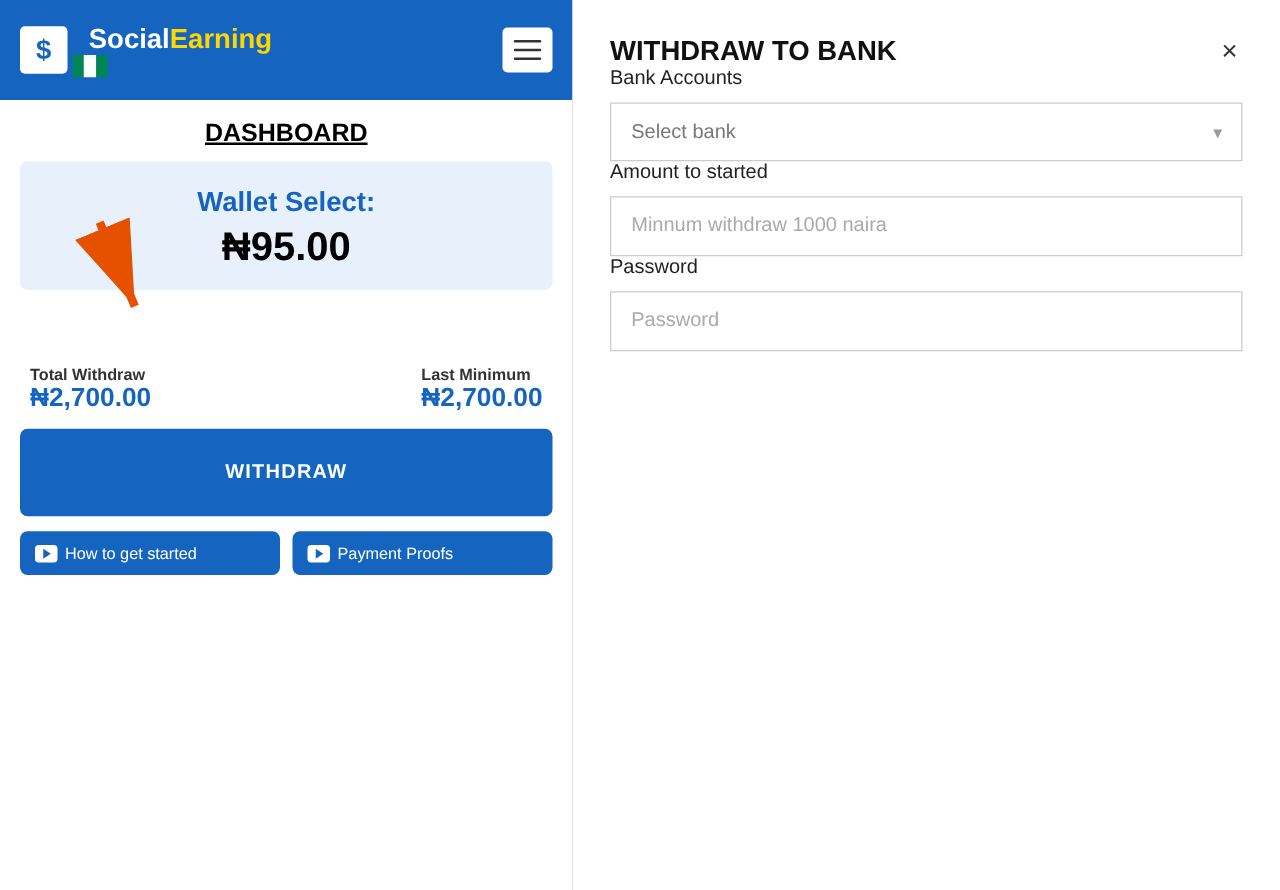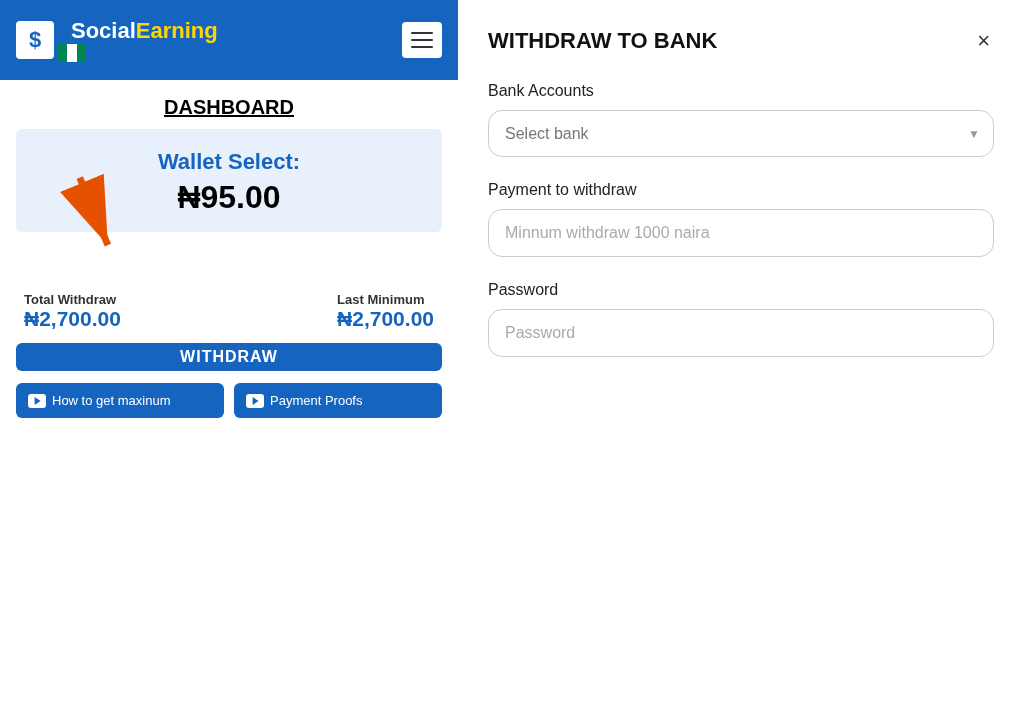--- a/index.html
+++ b/index.html
@@ -175,21 +175,21 @@
       font-size: 21px;
       font-weight: bold;
     }
 
     .withdraw-btn {
       margin: 0 16px 12px;
       background: #1565C0;
       color: white;
       border: none;
       border-radius: 6px;
-      padding: 5px;
+      padding: 26px;
       font-size: 16px;
       font-weight: bold;
       letter-spacing: 1px;
       cursor: pointer;
       width: calc(100% - 32px);
     }
 
     .bottom-buttons {
       display: flex;
       gap: 10px;
@@ -249,57 +249,55 @@
       height: 712px;
       padding: 28px 30px;
       position: relative;
       overflow-y: auto;
     }
 
     .modal-header {
       display: flex;
       align-items: center;
       justify-content: space-between;
-      margin-bottom: 28px;
     }
 
     .modal-title {
       font-size: 22px;
       font-weight: bold;
       color: #111;
     }
 
     .close-btn {
       background: none;
       border: none;
       font-size: 22px;
       cursor: pointer;
       color: #333;
       line-height: 1;
       padding: 0 4px;
     }
 
     .form-group {
-      margin-bottom: 24px;
     }
 
     .form-label {
       display: block;
       font-size: 16px;
       color: #222;
       margin-bottom: 10px;
       font-weight: normal;
     }
 
     .form-select,
     .form-input {
       width: 100%;
       padding: 14px 16px;
       border: 1.5px solid #ccc;
-      border-radius: 14px;
+      border-radius: 0;
       font-size: 16px;
       color: #777;
       background: white;
       appearance: none;
       outline: none;
     }
 
     .form-select-wrapper {
       position: relative;
     }
@@ -382,21 +380,21 @@
       <span class="stat-label">Last Minimum</span>
       <span class="stat-value">₦2,700.00</span>
     </div>
   </div>
 
   <button class="withdraw-btn">WITHDRAW</button>
 
   <div class="bottom-buttons">
     <button class="yt-btn">
       <span class="yt-icon"></span>
-      <span>How to get maxinum</span>
+      <span>How to get started</span>
     </button>
     <button class="yt-btn">
       <span class="yt-icon"></span>
       <span>Payment Proofs</span>
     </button>
   </div>
 </div>
 
 <div class="right-panel">
   <div class="modal">
@@ -409,21 +407,21 @@
     <div class="form-group">
       <label class="form-label">Bank Accounts</label>
       <div class="form-select-wrapper">
         <select class="form-select">
           <option value="">Select bank</option>
         </select>
       </div>
     </div>
 
     <div class="form-group">
-      <label class="form-label">Payment to withdraw</label>
+      <label class="form-label">Amount to started</label>
       <input type="text" class="form-input" placeholder="Minnum withdraw 1000 naira" style="">
     </div>
 
     <div class="form-group">
       <label class="form-label">Password</label>
       <input type="password" class="form-input" placeholder="Password" style="">
     </div>
   </div>
 </div>
 

